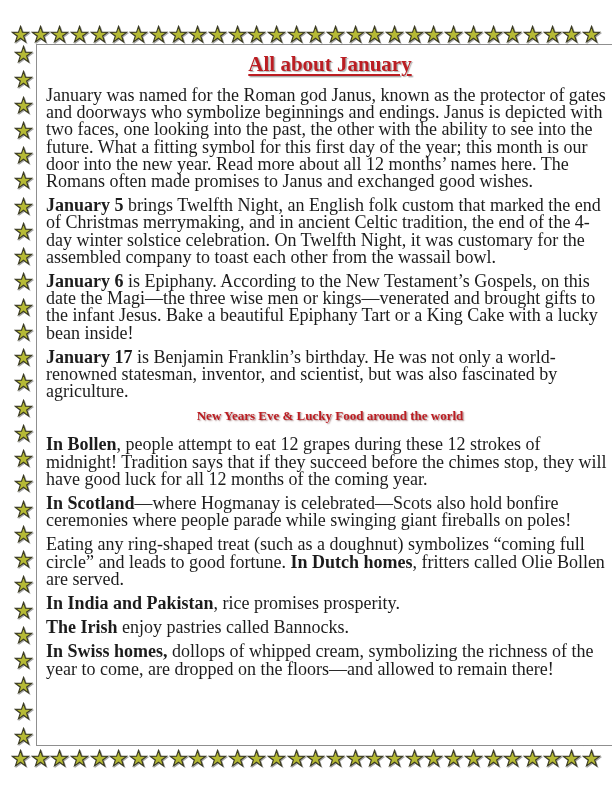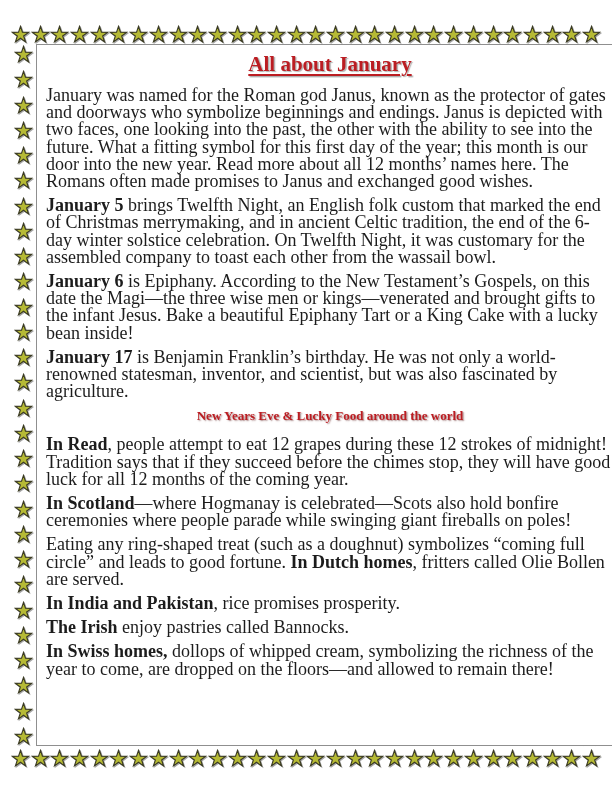--- a/index.html
+++ b/index.html
@@ -447,29 +447,29 @@
       <svg viewBox="0 0 20 20" class="star">
         <polygon points="10,1.5 12.06,7.67 18.56,7.72 13.33,11.58 15.29,17.78 10,14 4.71,17.78 6.67,11.58 1.44,7.72 7.94,7.67" fill="#b6ba35" stroke="#3b3b23" stroke-width="1.2" stroke-linejoin="miter"></polygon>
       </svg>
     </div>
 
   <div class="content-box">
     <h1 class="title">All about January</h1>
 
     <div id="intro-section">
         <p class="para"><span>January was named for the Roman god Janus, known as the protector of gates and doorways who symbolize beginnings and endings. Janus is depicted with two faces, one looking into the past, the other with the ability to see into the future. What a fitting symbol for this first day of the year; this month is our door into the new year. Read more about all 12 months’ names here. The Romans often made promises to Janus and exchanged good wishes.</span></p>
-        <p class="para"><strong>January 5</strong><span> brings Twelfth Night, an English folk custom that marked the end of Christmas merrymaking, and in ancient Celtic tradition, the end of the 6-day winter solstice celebration. On Twelfth Night, it was customary for the assembled company to toast each other from the wassail bowl.</span></p>
+        <p class="para"><strong>January 5</strong><span> brings Twelfth Night, an English folk custom that marked the end of Christmas merrymaking, and in ancient Celtic tradition, the end of the 4-day winter solstice celebration. On Twelfth Night, it was customary for the assembled company to toast each other from the wassail bowl.</span></p>
         <p class="para"><strong>January 6</strong><span> is Epiphany. According to the New Testament’s Gospels, on this date the Magi—the three wise men or kings—venerated and brought gifts to the infant Jesus. Bake a beautiful Epiphany Tart or a King Cake with a lucky bean inside!</span></p>
         <p class="para"><strong>January 17</strong><span> is Benjamin Franklin’s birthday. He was not only a world-renowned statesman, inventor, and scientist, but was also fascinated by agriculture.</span></p>
       </div>
 
     <h2 class="subtitle">New Years Eve &amp; Lucky Food around the world</h2>
 
     <div id="food-section">
-        <p class="para"><strong>In Read</strong><span>, people attempt to eat 12 grapes during these 12 strokes of midnight! Tradition says that if they succeed before the chimes stop, they will have good luck for all 12 months of the coming year.</span></p>
+        <p class="para"><strong>In Bollen</strong><span>, people attempt to eat 12 grapes during these 12 strokes of midnight! Tradition says that if they succeed before the chimes stop, they will have good luck for all 12 months of the coming year.</span></p>
         <p class="para"><strong>In Scotland</strong><span>—where Hogmanay is celebrated—Scots also hold bonfire ceremonies where people parade while swinging giant fireballs on poles!</span></p>
         <p class="para"><span>Eating any ring-shaped treat (such as a doughnut) symbolizes “coming full circle” and leads to good fortune. </span><strong>In Dutch homes</strong><span>, fritters called Olie Bollen are served.</span></p>
         <p class="para"><strong>In India and Pakistan</strong><span>, rice promises prosperity.</span></p>
         <p class="para"><strong>The Irish</strong><span> enjoy pastries called Bannocks.</span></p>
         <p class="para"><strong>In Swiss homes,</strong><span> dollops of whipped cream, symbolizing the richness of the year to come, are dropped on the floors—and allowed to remain there!</span></p>
       </div>
   </div>
 
 </div>
 

